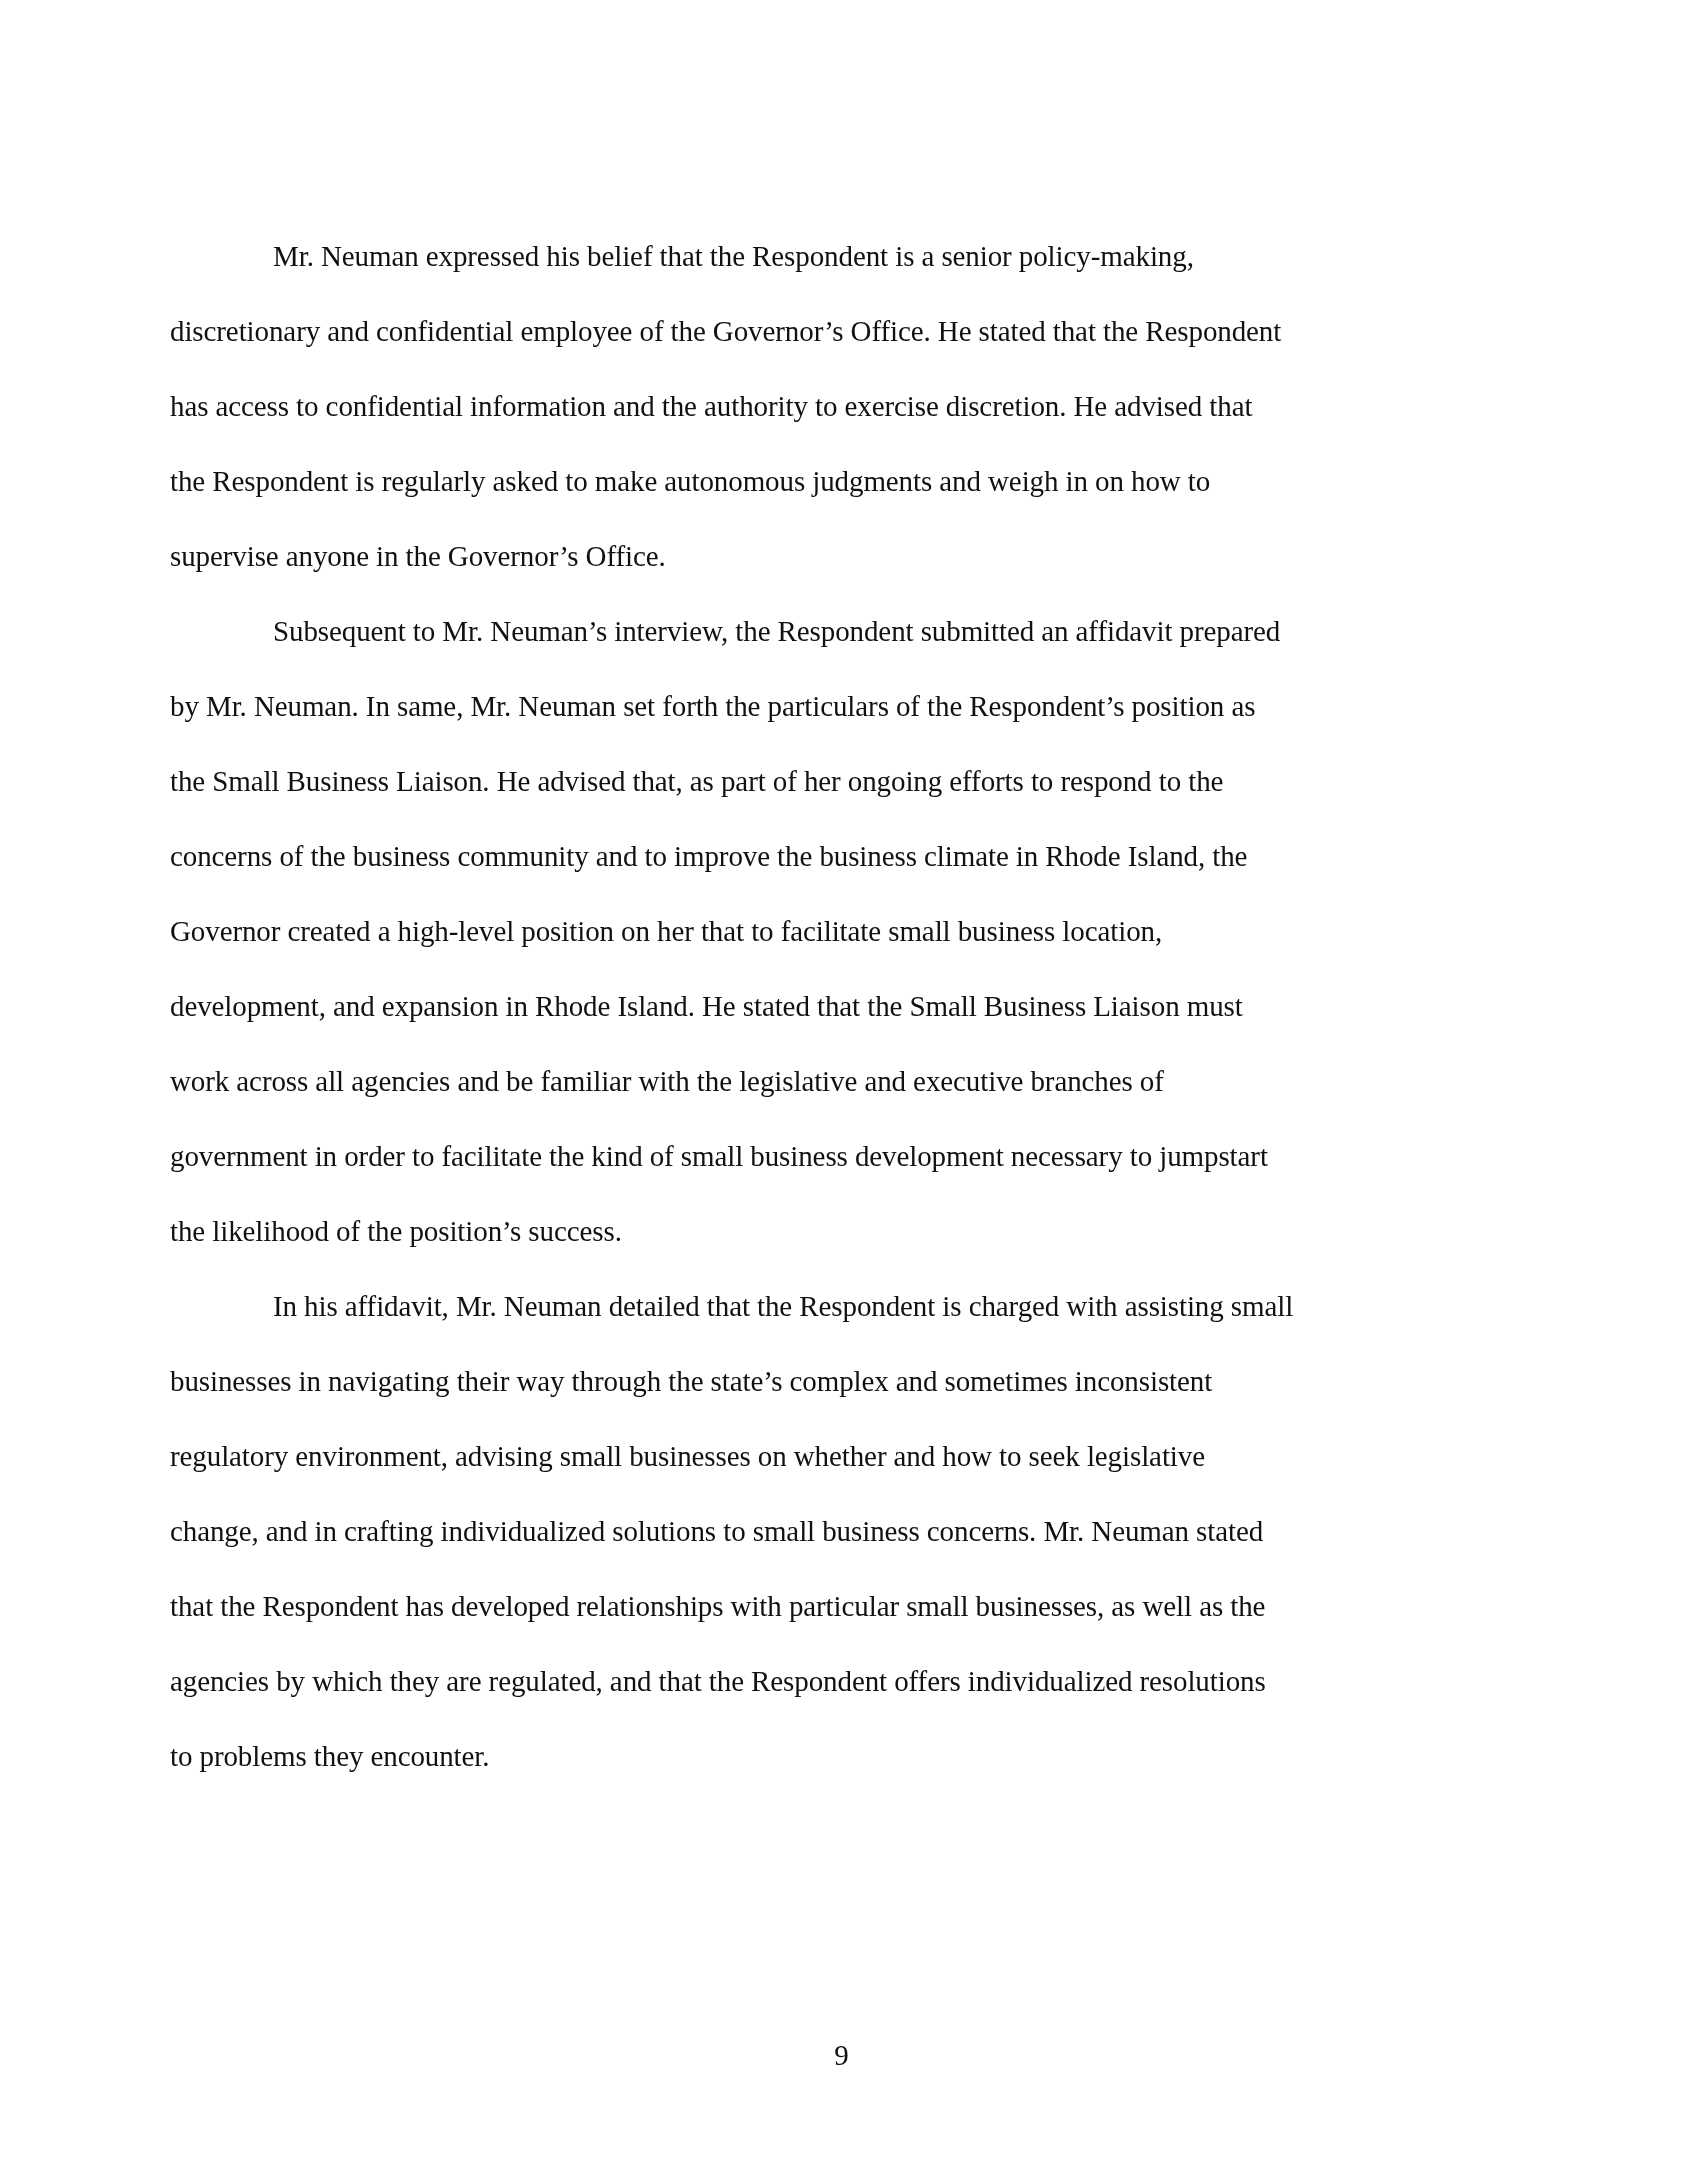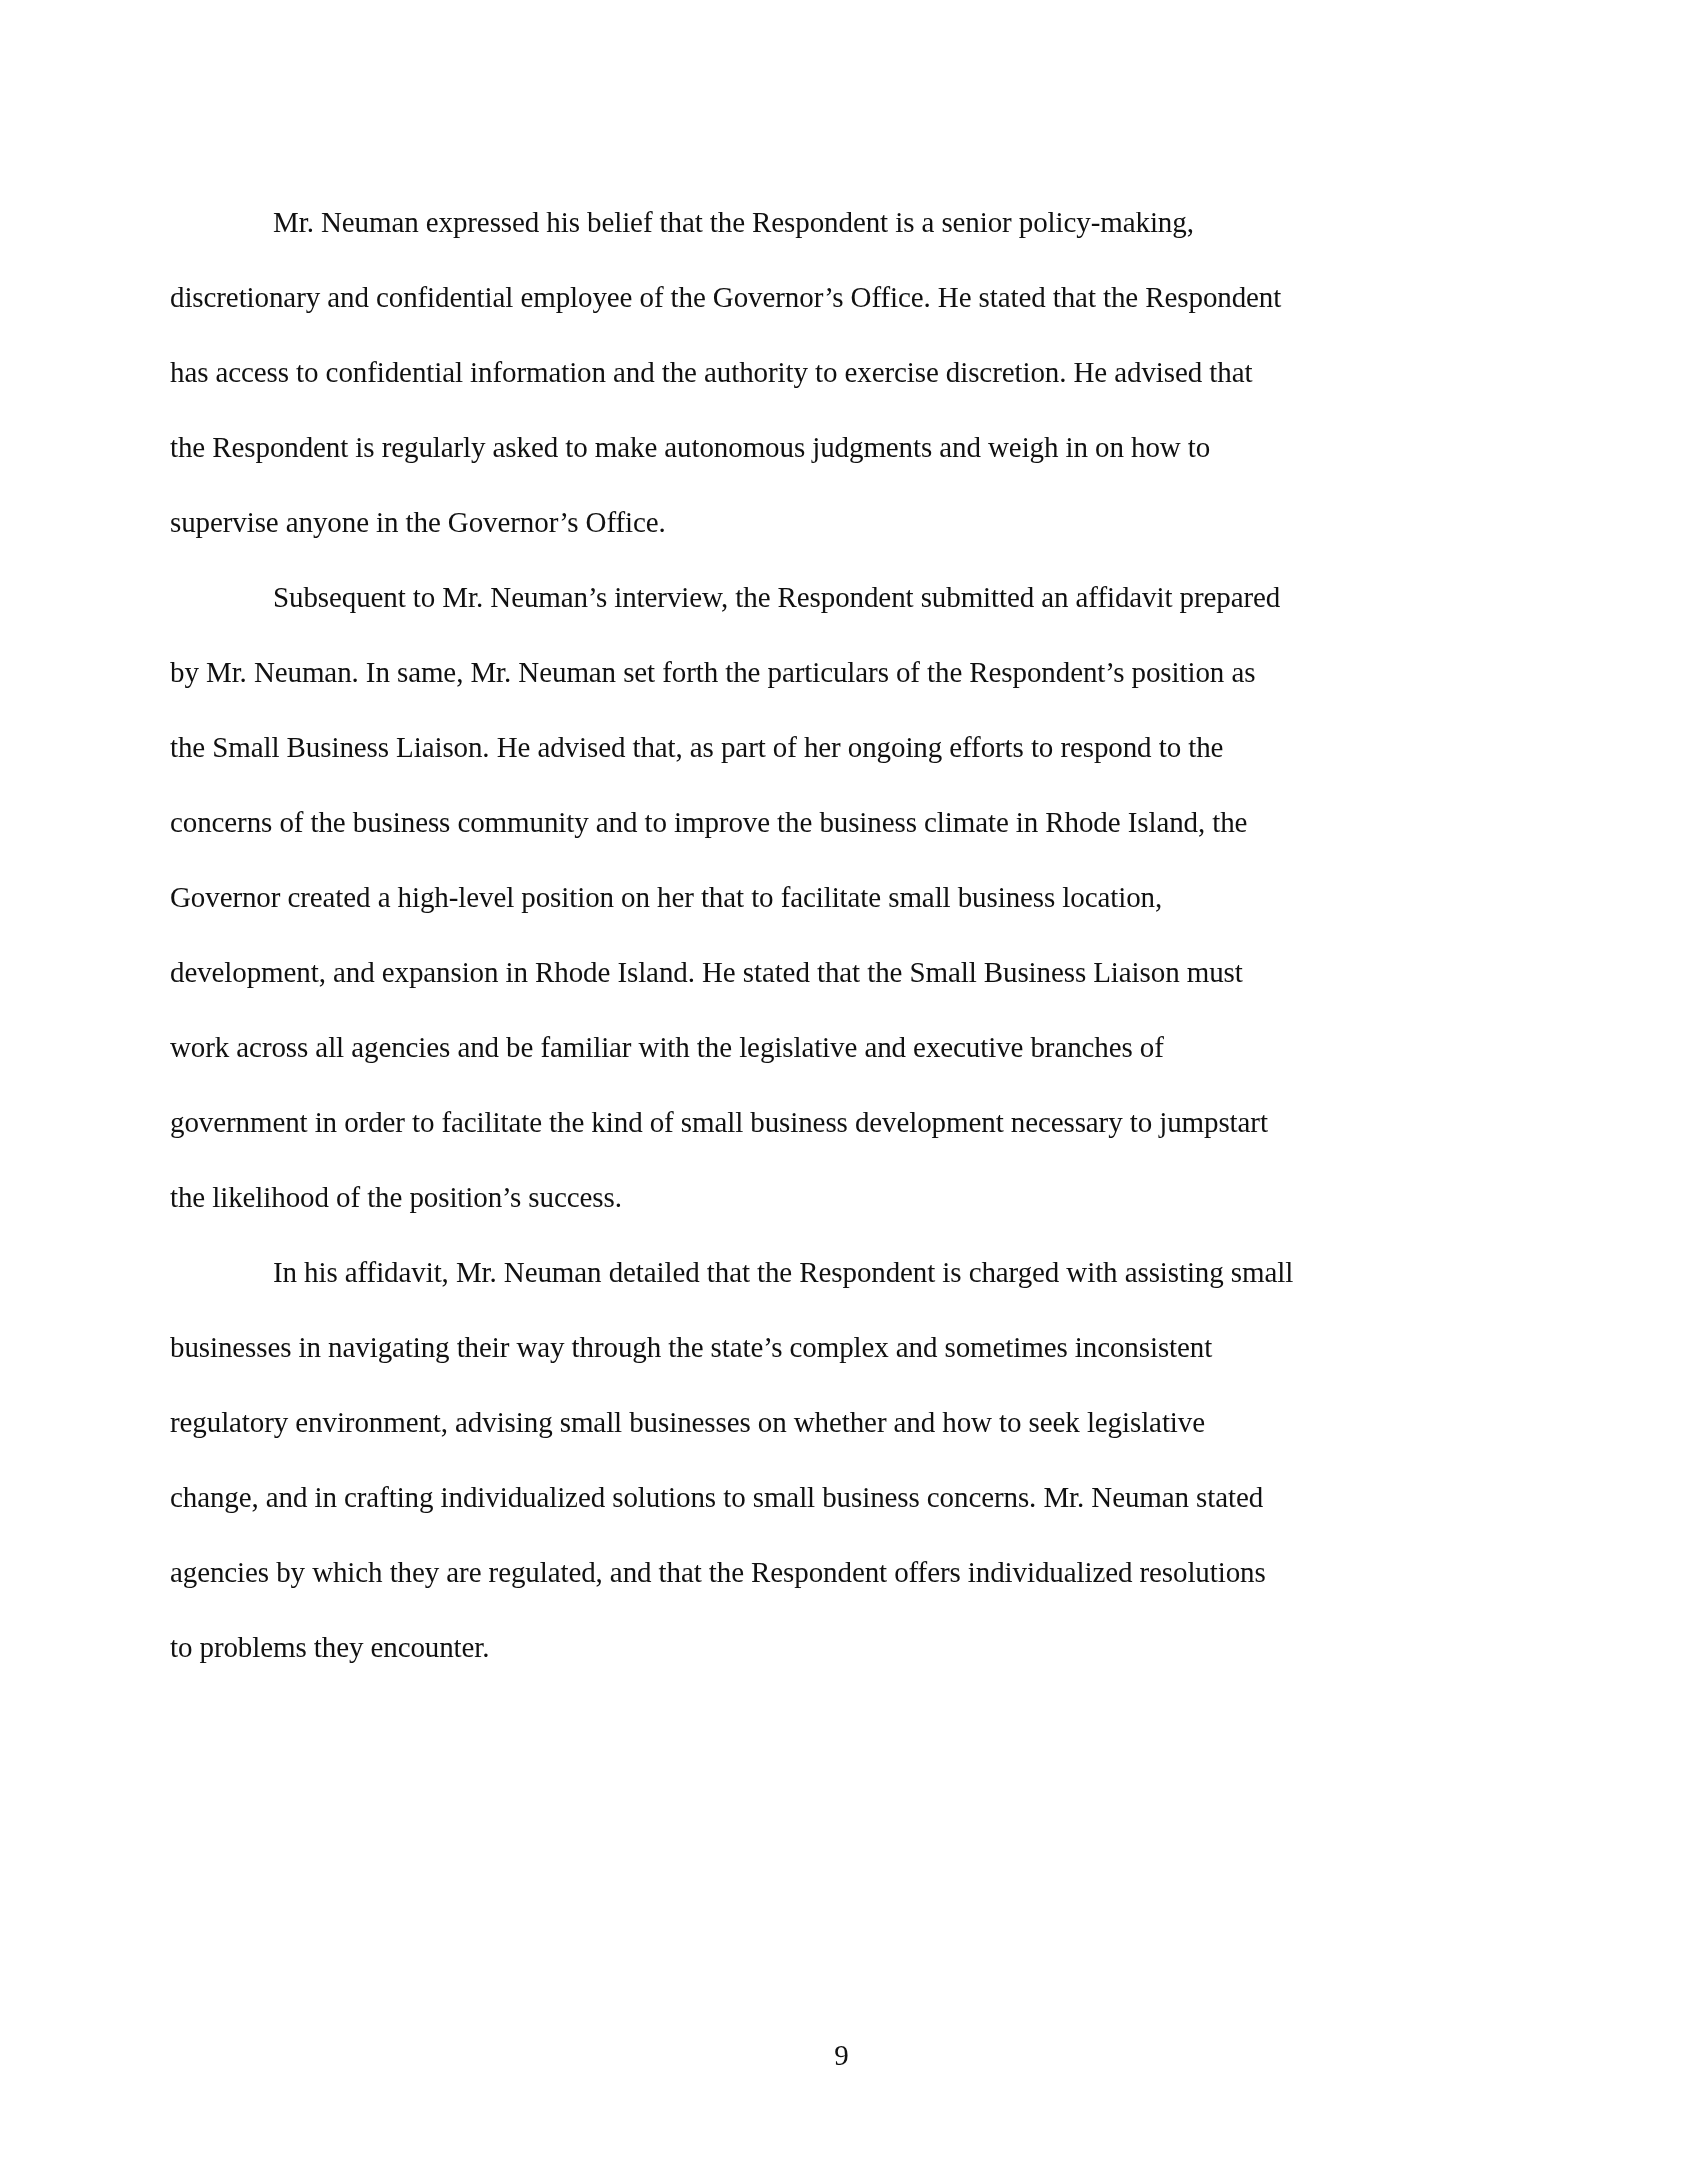--- a/index.html
+++ b/index.html
@@ -19,21 +19,21 @@
       position: absolute;
       left: 0;
       top: 0;
       width: 1683px;
       height: 2178px;
       background: #ffffff;
     }
     .body-text {
       position: absolute;
       left: 170px;
-      top: 185px;
+      top: 219px;
       width: 1307px;
     }
     .line {
       display: block;
       white-space: nowrap;
       font-size: 29px;
       line-height: 75px;
       height: 75px;
       letter-spacing: -0.1px;
     }
@@ -74,20 +74,21 @@
       <span class="line">work across all agencies and be familiar with the legislative and executive branches of</span>
       <span class="line">government in order to facilitate the kind of small business development necessary to jumpstart</span>
       <span class="line">the likelihood of the position’s success.</span>
     </div>
 
     <div>
       <span class="line indent">In his affidavit, Mr. Neuman detailed that the Respondent is charged with assisting small</span>
       <span class="line">businesses in navigating their way through the state’s complex and sometimes inconsistent</span>
       <span class="line">regulatory environment, advising small businesses on whether and how to seek legislative</span>
       <span class="line">change, and in crafting individualized solutions to small business concerns.  Mr. Neuman stated</span>
+      <span class="line">that the Respondent has developed relationships with particular small businesses, as well as the</span>
       <span class="line">agencies by which they are regulated, and that the Respondent offers individualized resolutions</span>
       <span class="line">to problems they encounter.</span>
     </div>
 
   </div>
 
   <div class="page-number">9</div>
 </div>
 
 

